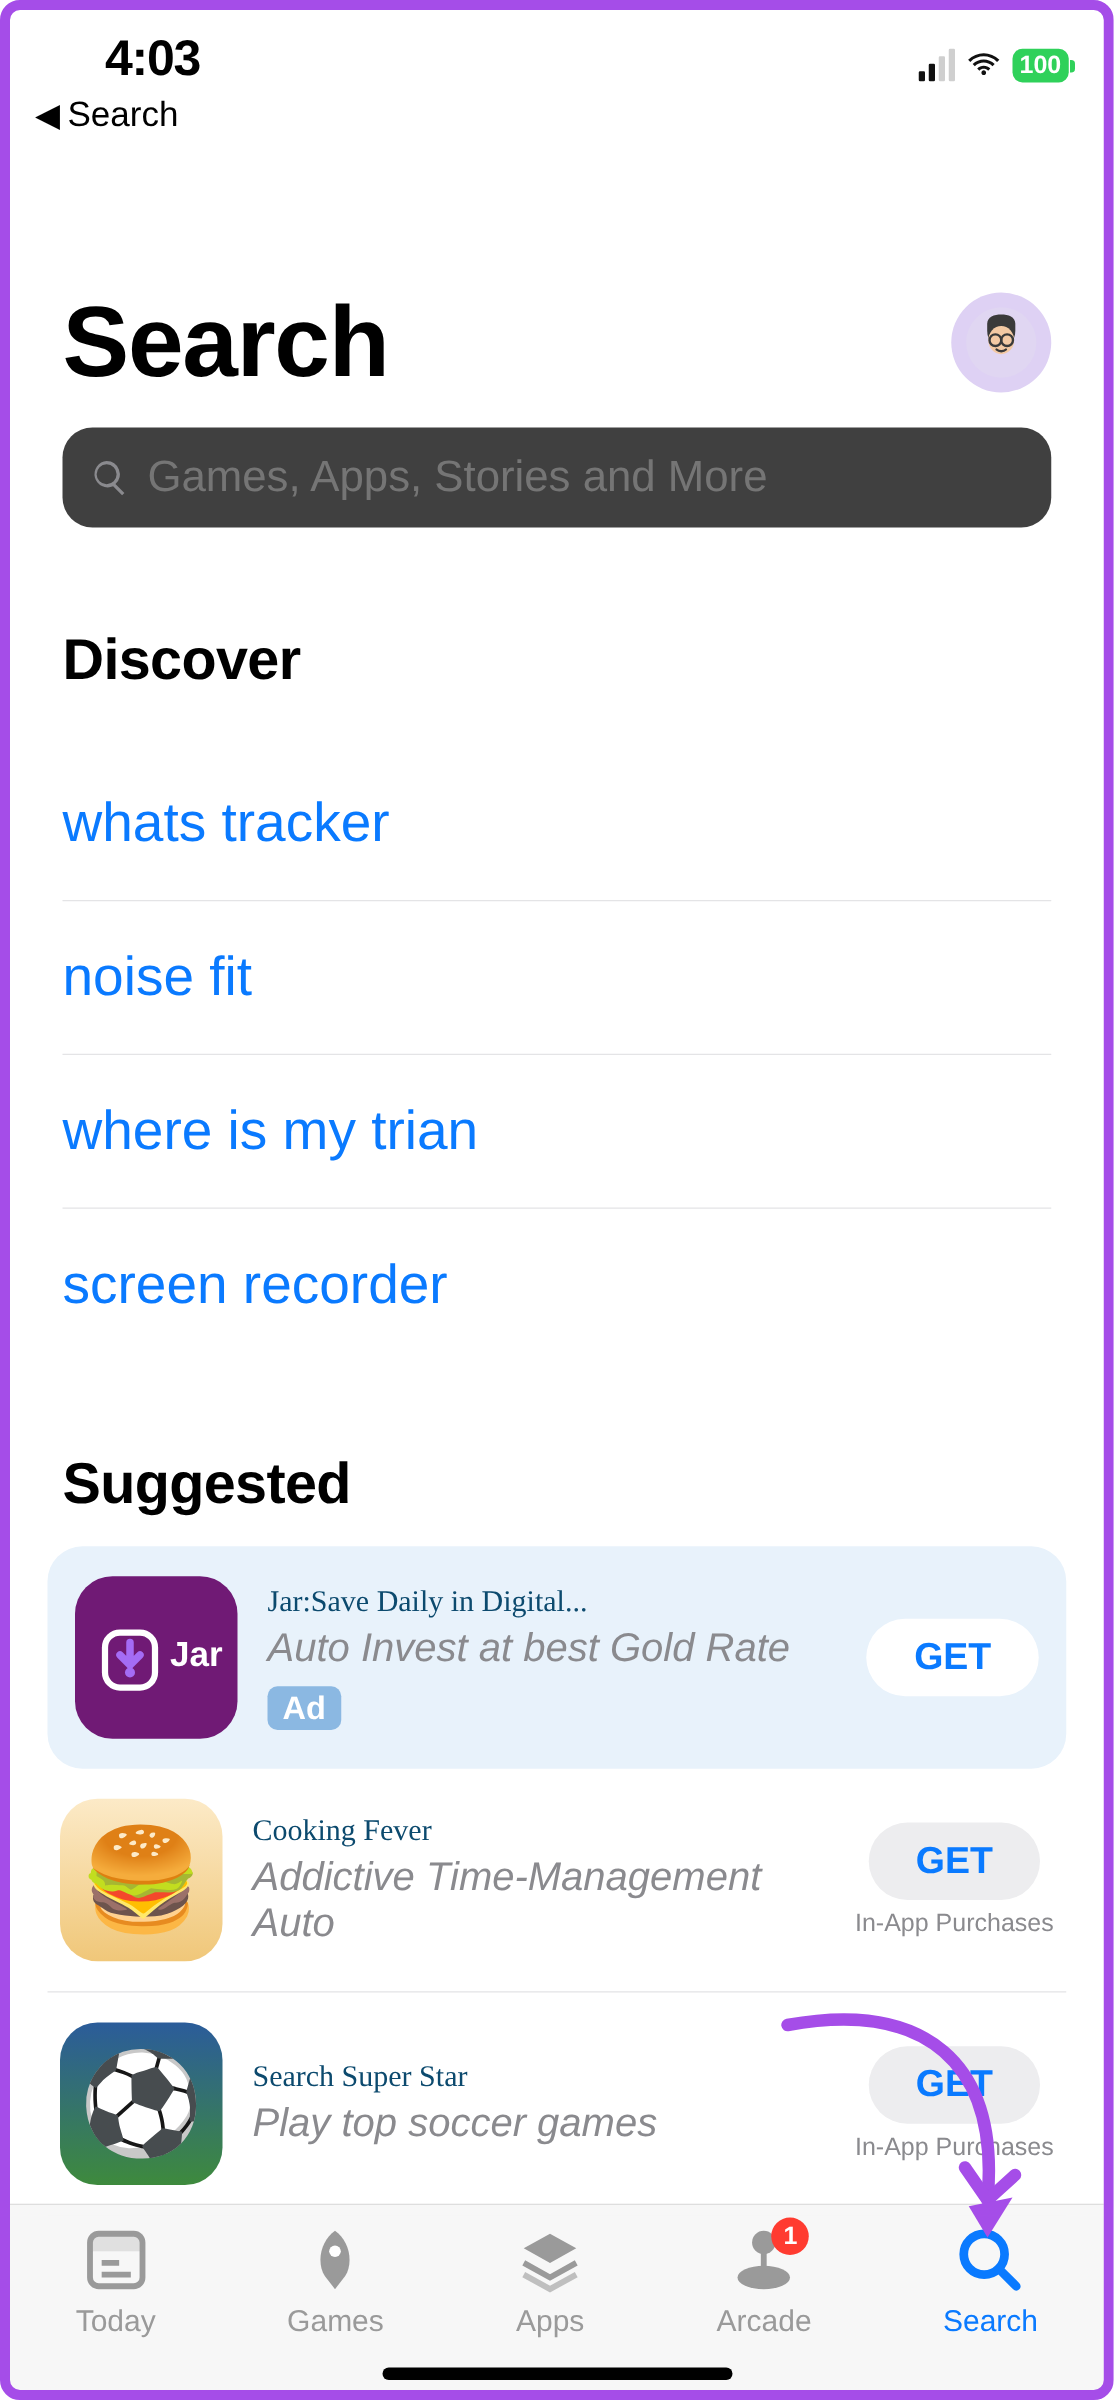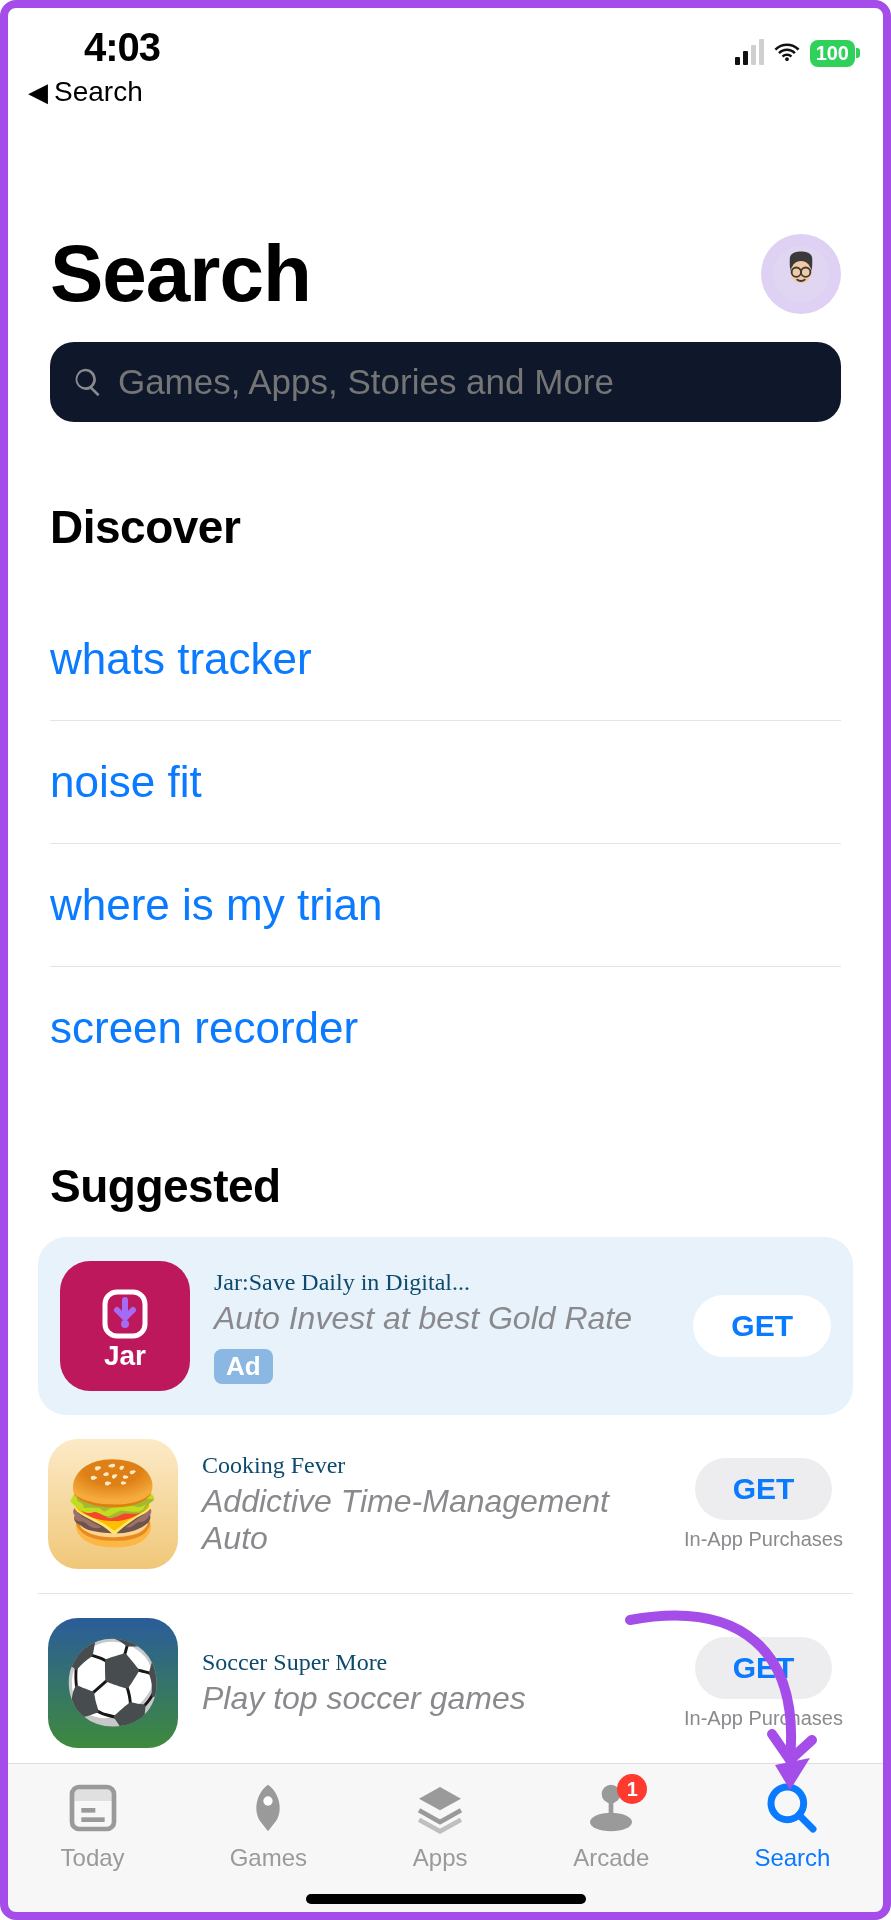--- a/index.html
+++ b/index.html
@@ -61,21 +61,21 @@
   .page-title { font-size: 80px; font-weight: 800; letter-spacing: -1px; }
   .avatar {
     width: 80px; height: 80px; border-radius: 50%; background: #ded1f4;
     display: flex; align-items: center; justify-content: center;
   }
   .avatar svg { width: 60px; height: 60px; }
   
   .search-wrap { padding: 0 50px 30px 50px; }
   .search-box {
     display: flex; align-items: center; gap: 14px;
-    background: #0f172a; border-radius: 24px;
+    background: #404040; border-radius: 24px;
     padding: 20px 22px;
   }
   .search-box svg { width: 34px; height: 34px; fill: #8a8a8e; }
   .search-input {
     border: none; outline: none; background: transparent;
     font-size: 35px; color: #8a8a8e; width: 100%;
   }
   
   .section { padding: 48px 50px 0 50px; }
   .section-title { font-size: 46px; font-weight: 800; letter-spacing: -0.5px; }
@@ -91,21 +91,21 @@
   .ad-card {
     background: #e8f2fb; border-radius: 28px;
     display: flex; align-items: center; gap: 24px;
     padding: 24px 22px;
     margin-top: 24px;
   }
   .app-icon {
     width: 130px; height: 130px; border-radius: 30px; flex-shrink: 0;
     display: flex; align-items: center; justify-content: center;
   }
-  .jar-icon { background: #be185d; flex-direction: column; color:#fff;justify-content:center; }
+  .jar-icon { background: #701a75; flex-direction: row; color:#fff;justify-content:center; }
   .jar-icon svg { width: 64px; height: 64px; }
   .jar-text { color:#fff; font-weight:700; font-size:28px; margin-top:-4px; }
   .app-info { flex: 1; min-width: 0; }
   .app-name { font-size: 24px; font-weight: 500; color:#0c4a6e;font-family:Liberation Serif, serif; }
   .app-sub { font-size: 32px; color: #8a8a8e; margin-top: 4px; font-style: italic; }
   .ad-badge {
     display: inline-block; background: #8bb8e2; color: #fff;
     font-size: 26px; font-weight: 600;
     border-radius: 8px; padding: 2px 12px; margin-top: 12px;
   }
@@ -247,21 +247,21 @@
       <button class="get-btn gray">GET</button>
       <span class="iap">In-App Purchases</span>
     </div>
   </div>
 
   <div class="app-row">
     <div class="app-icon soccer-icon">
       <span class="placeholder-emoji">⚽</span>
     </div>
     <div class="app-info">
-      <div class="app-name">Soccer Super More</div>
+      <div class="app-name">Search Super Star</div>
       <div class="app-sub">Play top soccer games</div>
     </div>
     <div class="get-wrap">
       <button class="get-btn gray">GET</button>
       <span class="iap">In-App Purchases</span>
     </div>
   </div>
 </div>
 
 <div class="tab-bar">

